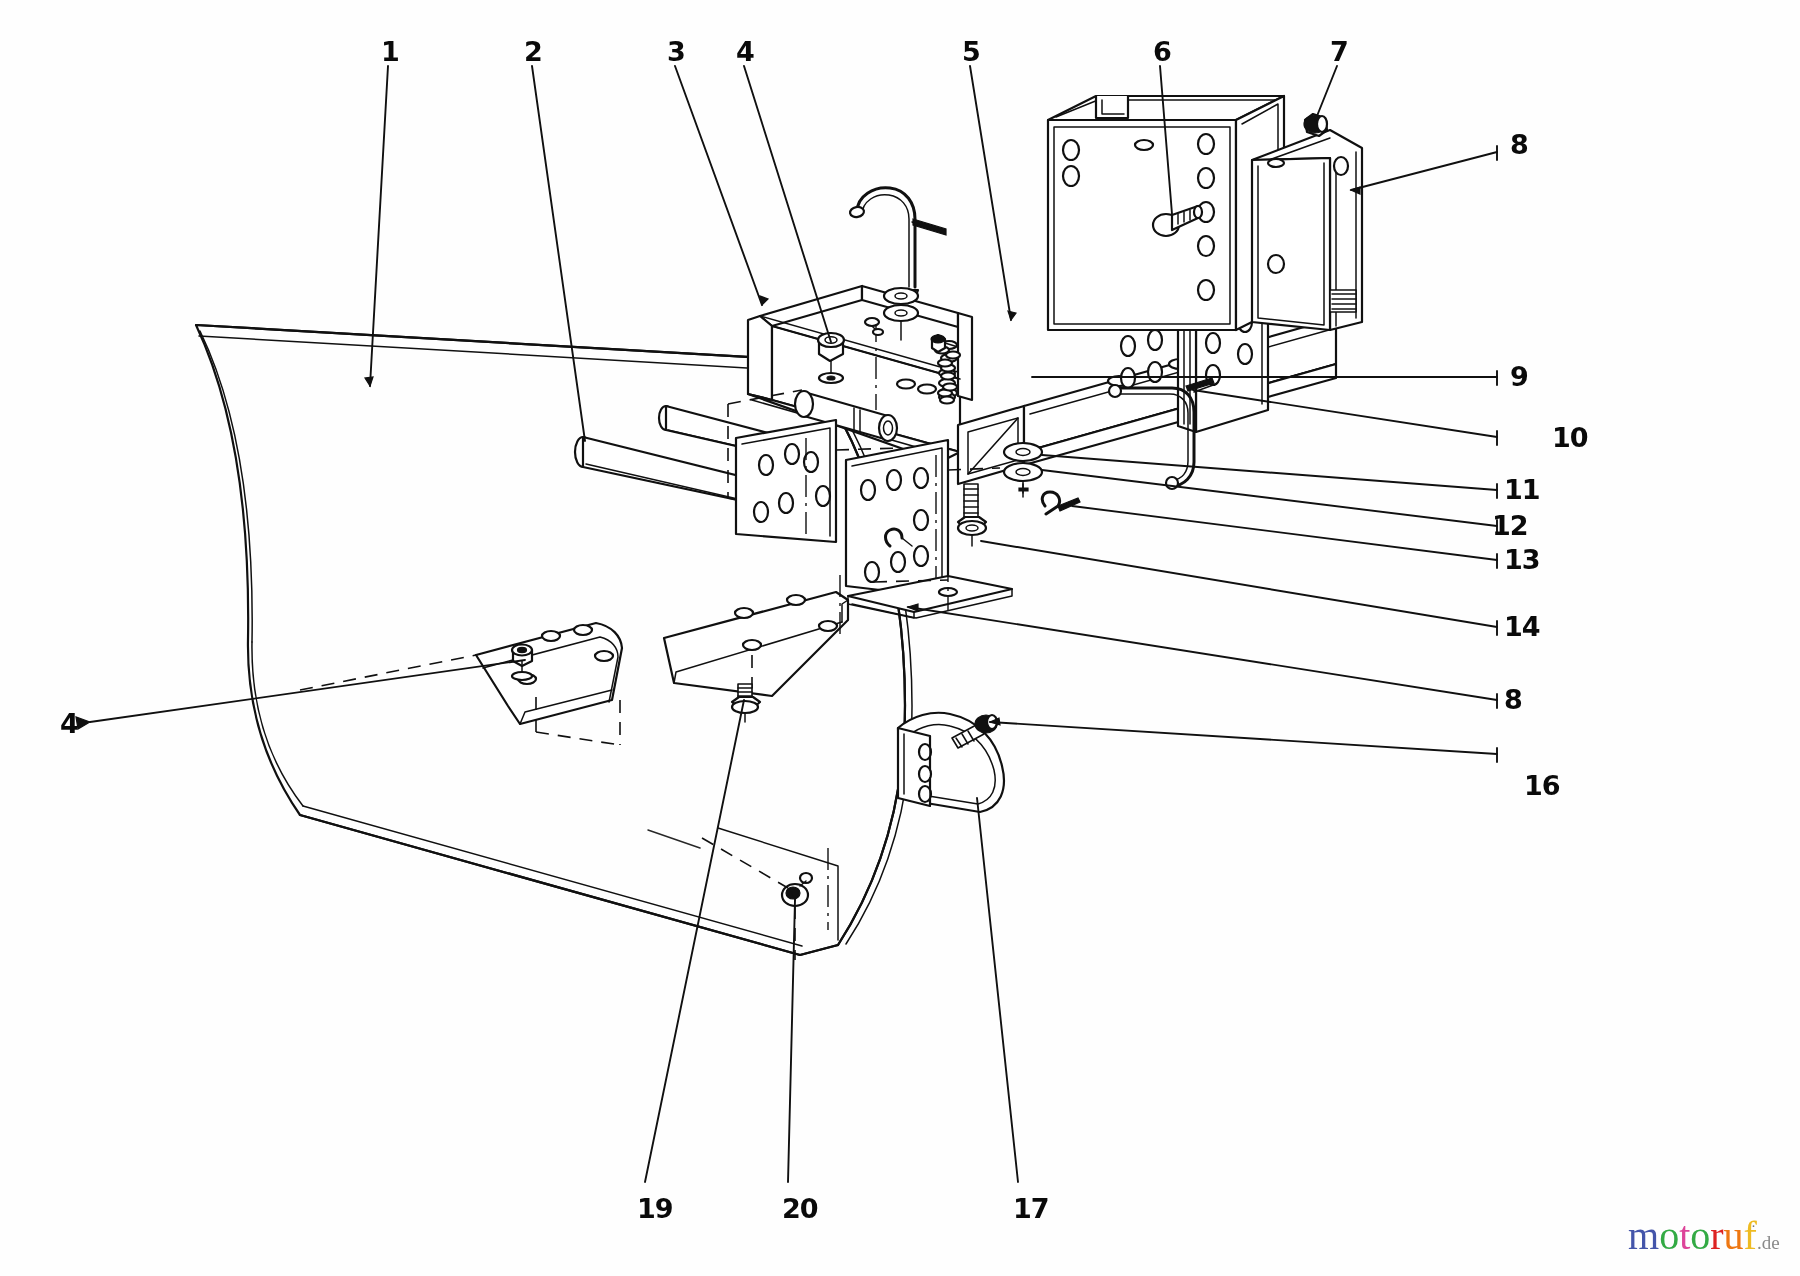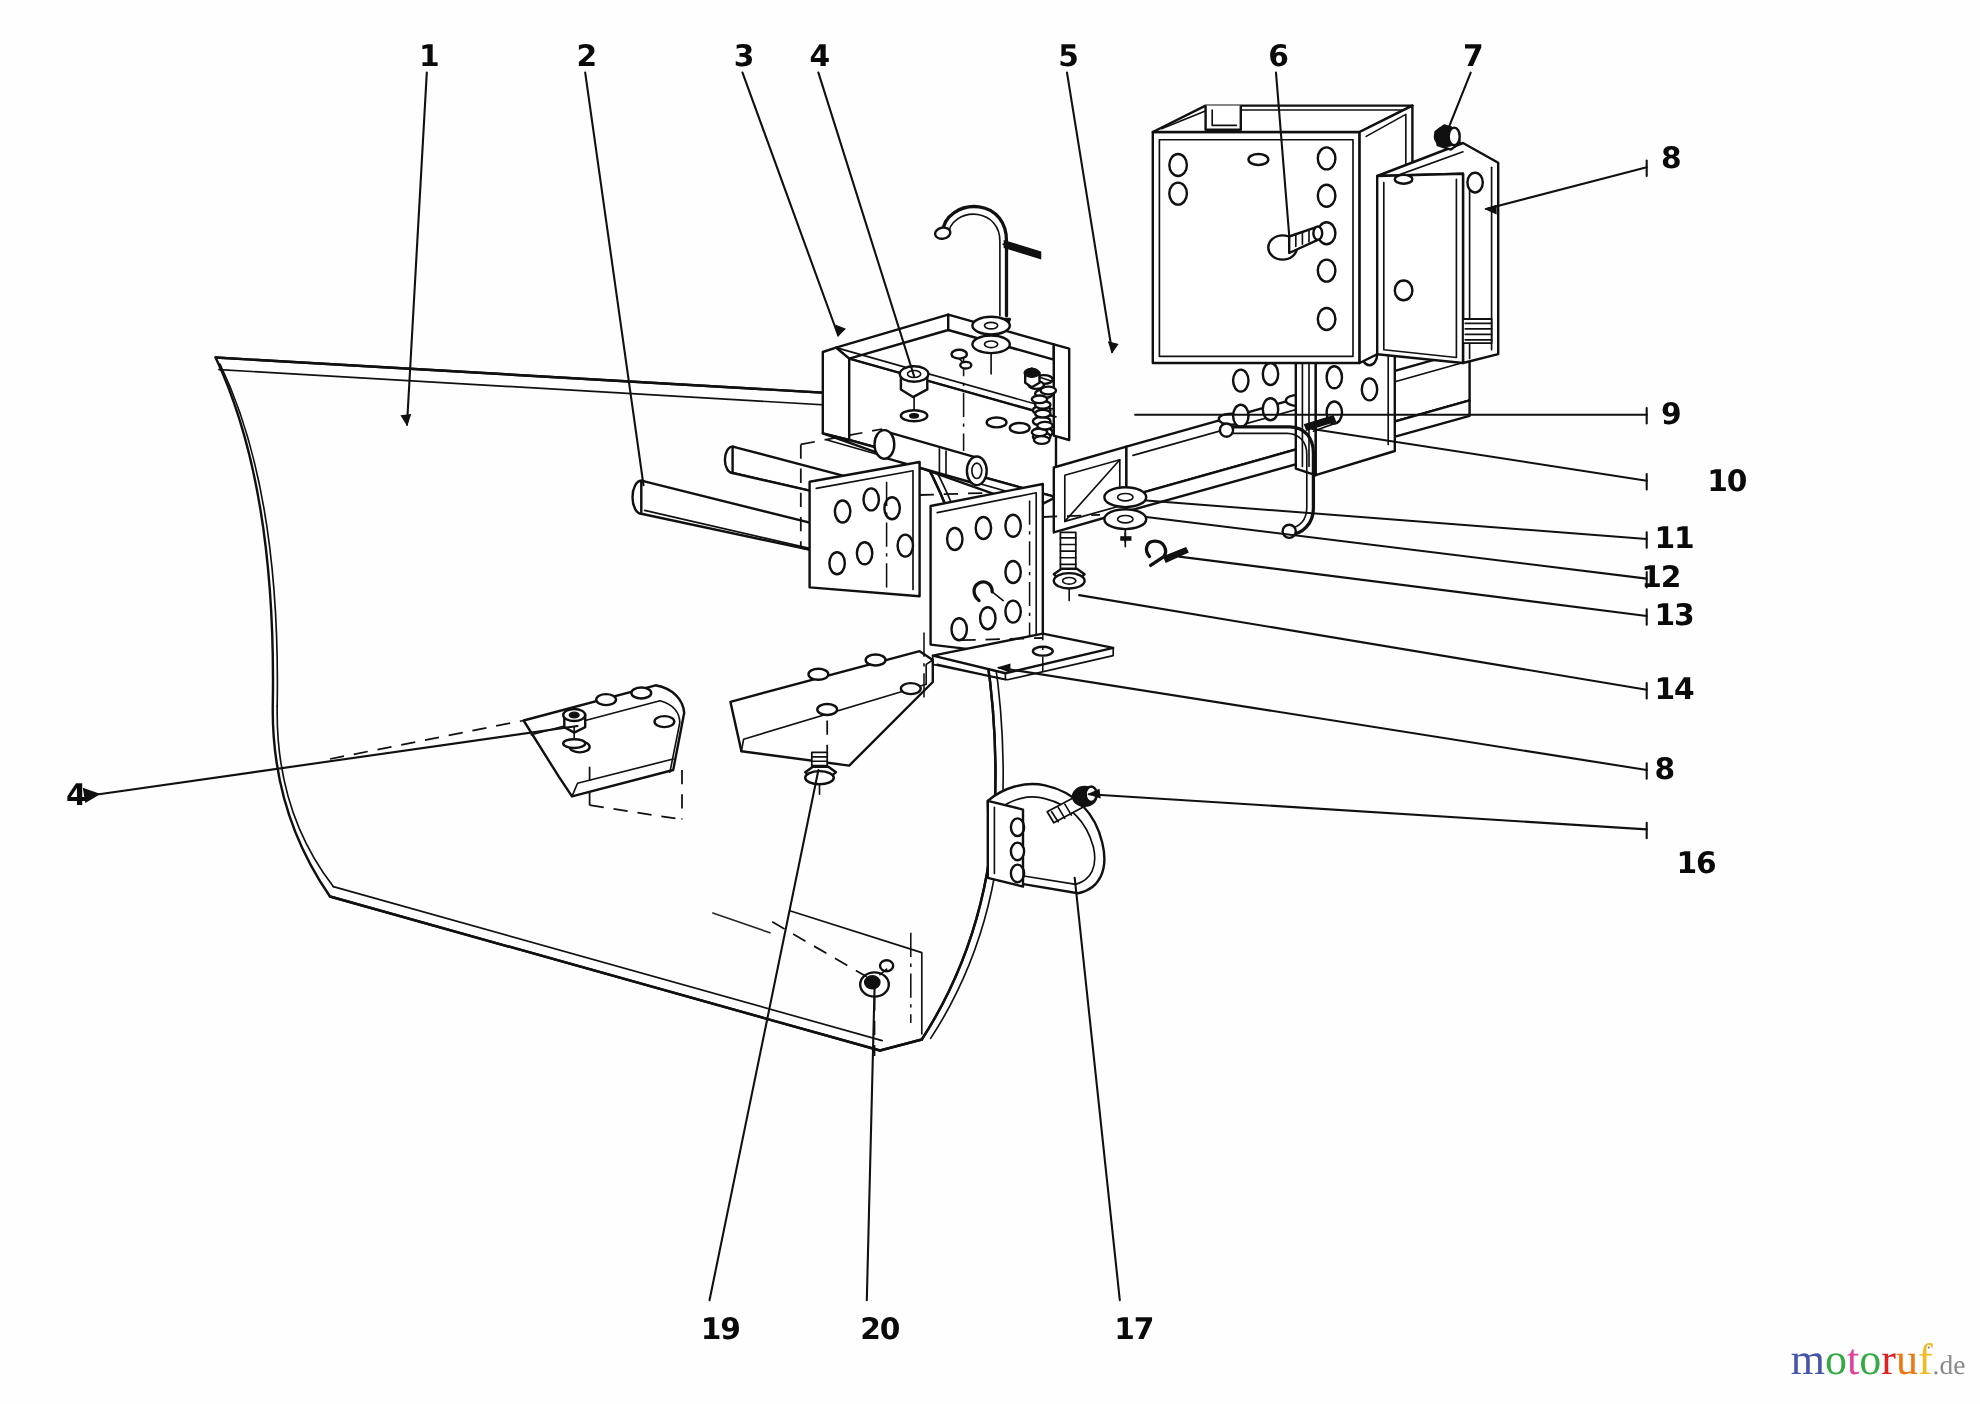--- a/index.html
+++ b/index.html
@@ -41,21 +41,21 @@
     left: 1628px;
     top: 1216px;
     font-family: "Liberation Serif", serif;
     font-size: 40px;
     line-height: 1;
     white-space: nowrap;
     user-select: none;
   }
   #watermark span { display: inline; }
   #watermark .suffix {
-    font-size: 25px;
+    font-size: 19px;
     color: #8a8a8a;
   }
   #watermark .dot-mark {
     position: absolute;
     left: 123px;
     top: 3px;
     font-size: 15px;
     color: #7a7a7a;
   }
 </style>

